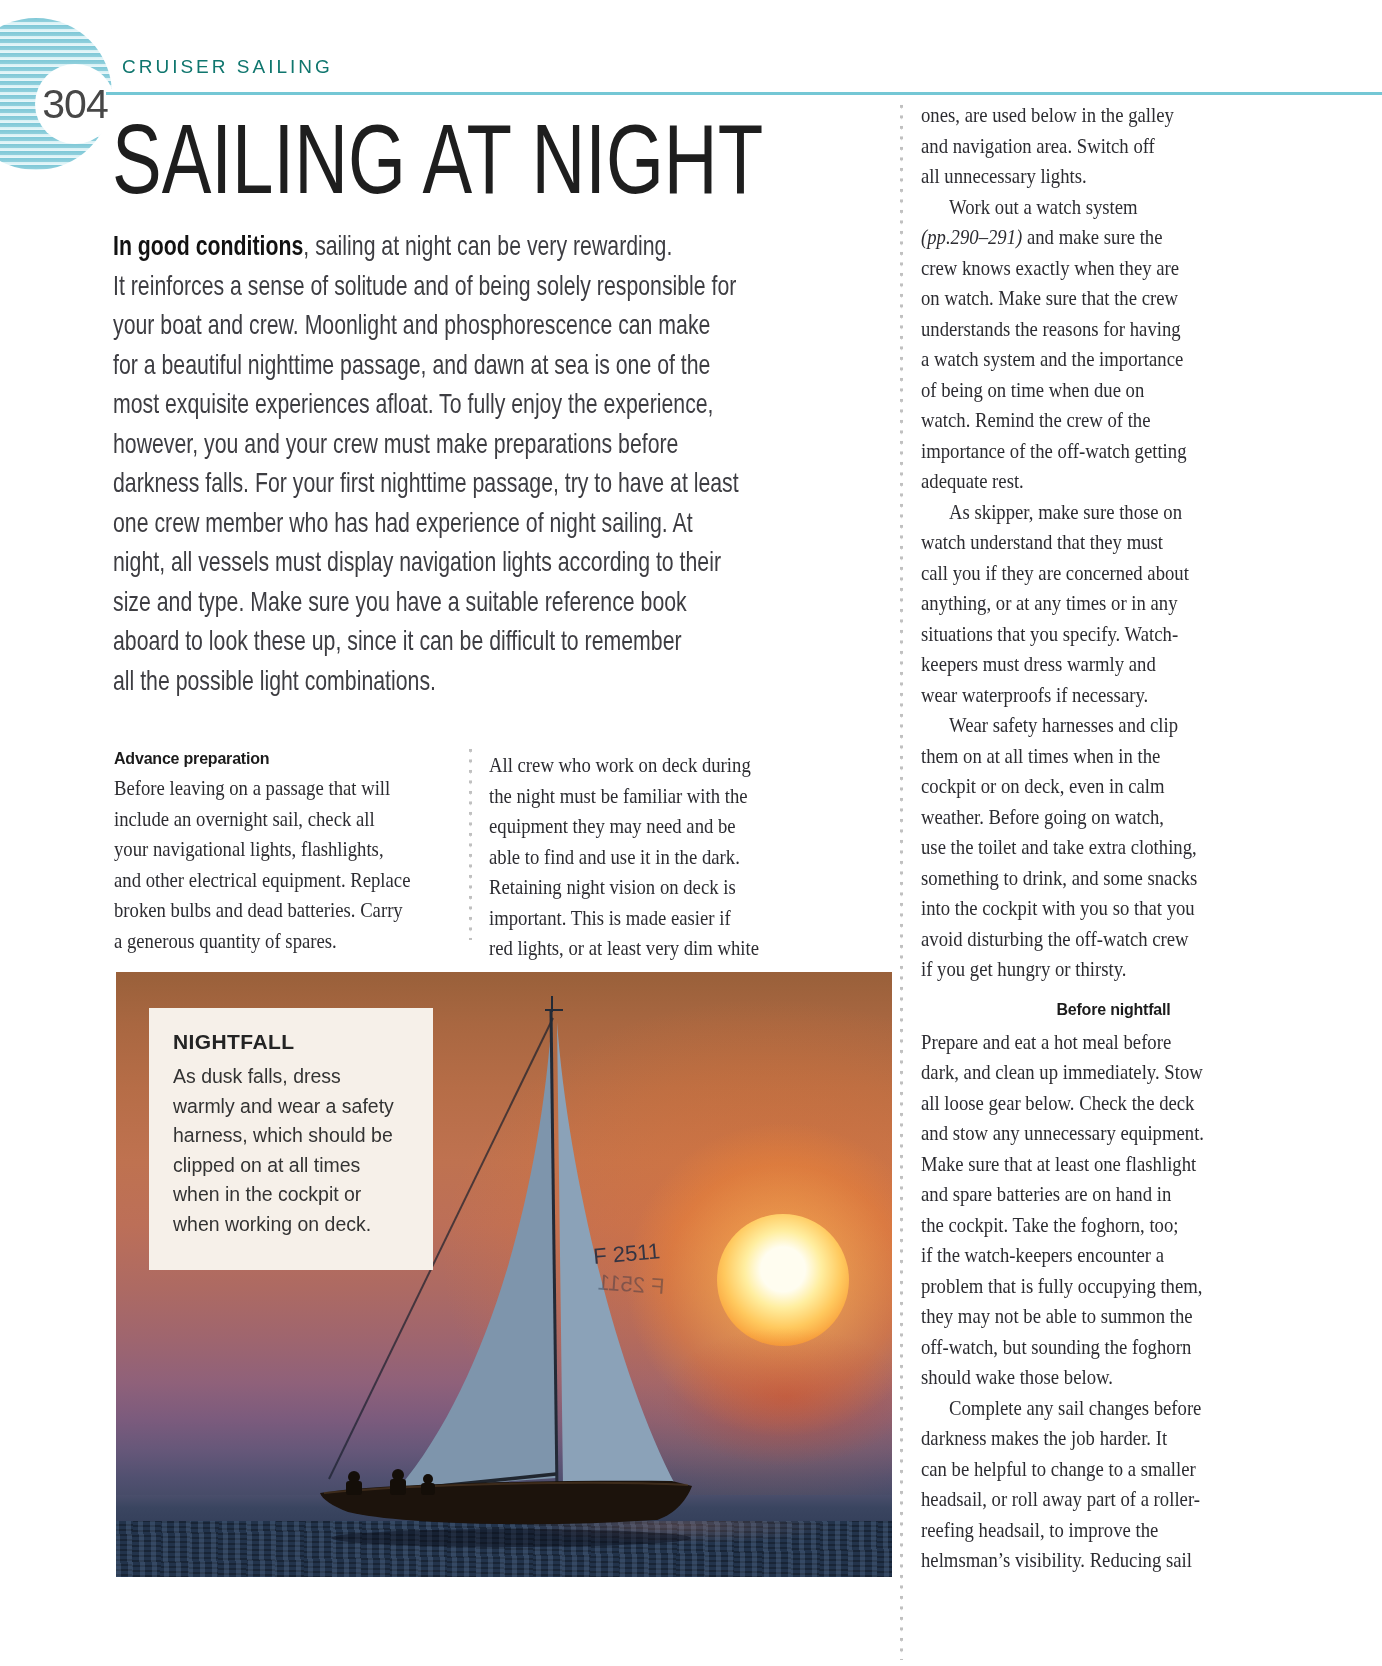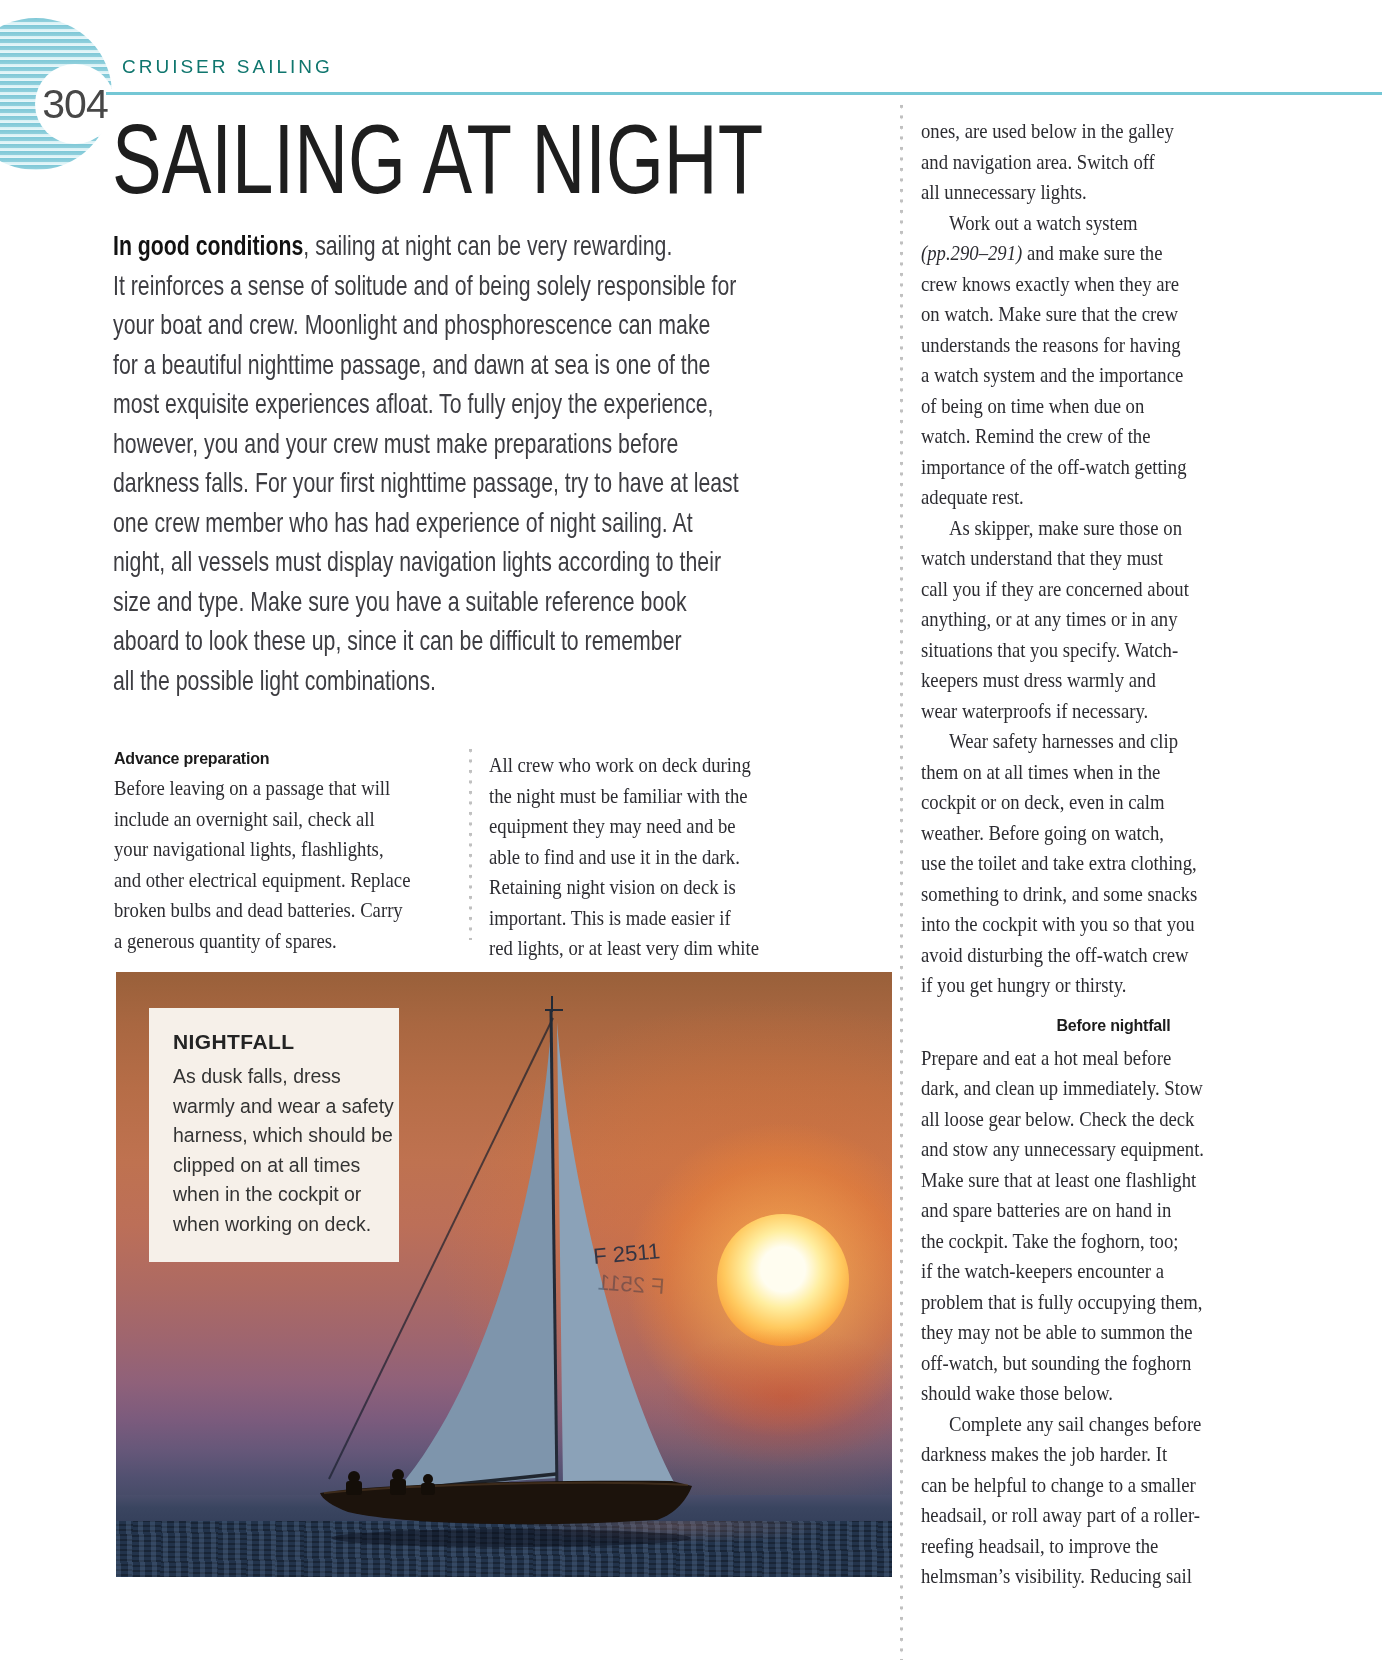--- a/index.html
+++ b/index.html
@@ -40,21 +40,21 @@
     color:#2c2c31; white-space:pre; margin:0;
     transform:scaleX(.85); transform-origin:left top;
   }
   .ind{text-indent:1.5em;}
   h3.head{
     font-family:"Liberation Sans",sans-serif; font-size:16px; font-weight:bold;
     color:#1b1b1b; margin:0 0 5px 0; letter-spacing:-0.2px; white-space:pre;
   }
   .adv-left{position:absolute; left:114px; top:750px; width:365px;}
   .adv-mid{position:absolute; left:489px; top:750px; width:360px;}
-  .rightcol{position:absolute; left:921px; top:116px; width:385px;}
+  .rightcol{position:absolute; left:921px; top:100px; width:385px;}
   .rightcol h3.head{margin:16px 0 8px 0;text-align:center;}
   
   .vdots{
     position:absolute; width:5px;
     background-image:radial-gradient(circle at 2.5px 2.5px,#c0c0c0 1.7px,rgba(192,192,192,0) 1.9px);
     background-size:5px 10.5px; background-repeat:repeat-y;
   }
   .dots-mid{left:468px; top:748px; height:192px;}
   .dots-right{left:899px; top:104px; height:1556px;}
   
@@ -78,22 +78,22 @@
     background:radial-gradient(ellipse at center,rgba(200,70,40,.45),rgba(200,70,40,0) 70%);}
   .land{left:0; top:523px; width:776px; height:28px;
     background:linear-gradient(180deg,#4a4e6b,#3a4560 45%,#35405b);}
   .sea{left:0; top:549px; width:776px; height:56px; background-color:#22334b;
     background-image:
       radial-gradient(ellipse 230px 26px at 72% 8%,rgba(160,115,110,.35),rgba(160,115,110,0) 70%),
       repeating-linear-gradient(88deg,rgba(130,160,200,.20) 0 5px,rgba(130,160,200,0) 5px 12px),
       repeating-linear-gradient(182deg,rgba(0,0,0,.28) 0 2px,rgba(0,0,0,0) 2px 5px);}
   .boat{position:absolute; left:0; top:0; width:776px; height:605px;}
   .capbox{
-    position:absolute; left:33px; top:36px; width:250px; box-sizing:border-box;
-    padding:22px 24px 24px 24px; background:#f6f0e9;
+    position:absolute; left:33px; top:36px; width:284px; box-sizing:border-box;
+    padding:22px 24px 32px 24px; background:#f6f0e9;
   }
   .capttl{font-size:21px; font-weight:bold; color:#242424; letter-spacing:.4px; margin-bottom:7px; white-space:pre;}
   .captxt{font-size:20.5px; line-height:29.5px; color:#333333; white-space:pre;
     transform:scaleX(.95); transform-origin:left top;}
   .sailnum{font-family:"Liberation Sans",sans-serif;}
 </style>
 </head>
 <body>
 
 <div class="page">

